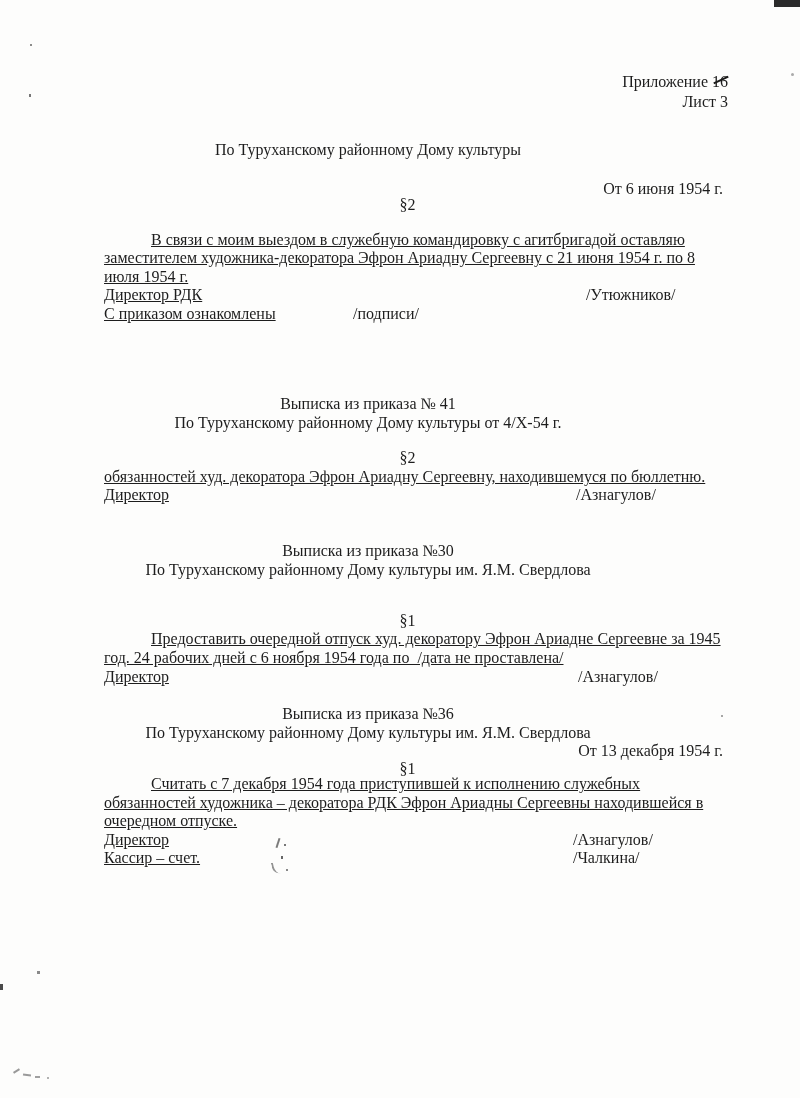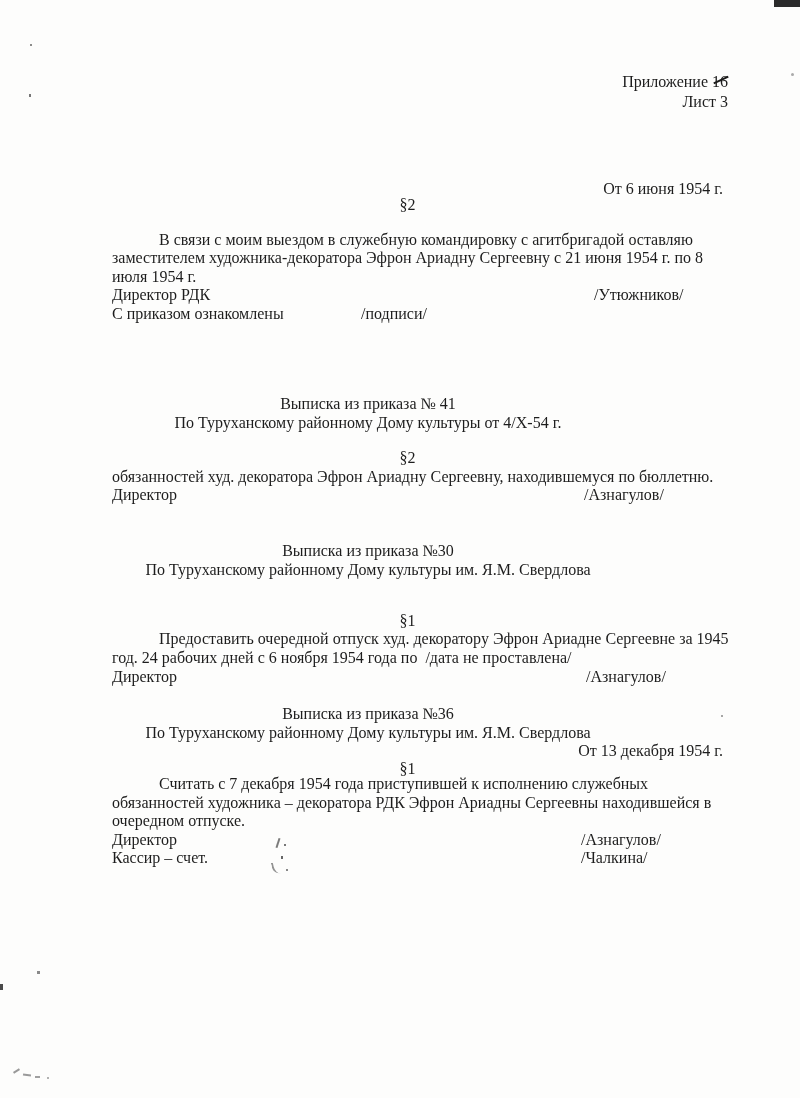--- a/index.html
+++ b/index.html
@@ -14,21 +14,21 @@
   
   .hdr { position:absolute; top:72px; right:72px; text-align:right; line-height:20px; }
 
   
   .s-title { position:absolute; left:100px; width:536px; text-align:center; line-height:18.5px; }
   
   .s-date  { position:absolute; left:103px; width:620px; text-align:right; }
   
   .s-mark  { position:absolute; left:103px; width:609px; text-align:center; }
   
-  .s-body  { position:absolute; left:112px; width:640px; line-height:18.4px; }
+  .s-body  { position:absolute; left:104px; width:640px; line-height:18.4px;text-decoration:underline; }
   .ind { text-indent:47px; }
   .sig { position:relative; }
   .sig .nm { position:absolute; top:0; }
 
   #t1 { top:141px; } #d1 { top:180px;text-align:right; } #m1 { top:196px; } #b1 { top:231px; }
   #t2 { top:395px; } #m2 { top:449px; } #b2 { top:468px; }
   #t3 { top:542px; } #d3 { top:578px; } #m3 { top:612px; } #b3 { top:629px; line-height:19px; }
   #t4 { top:705px; } #d4 { top:742px; } #m4 { top:760px; } #b4 { top:775px; line-height:18.6px; }
 
   .artifact { position:absolute; }
@@ -42,20 +42,21 @@
   <div class="artifact" style="left:791px; top:73px; width:3px; height:3px; background:#aaa; border-radius:50%;"></div>
 
   <div class="hdr">
     <div class="line">Приложение 16</div>
     <div class="line">Лист 3</div>
   </div>
 
   <div class="artifact" style="left:713px; top:79px; width:16px; height:2px; background:#1a1a1a; transform:rotate(-25deg);"></div>
 
   <div id="t1" class="s-title">
+    <div class="line">По Туруханскому районному Дому культуры</div>
   </div>
   <div id="d1" class="s-date line">От 6 июня 1954 г.</div>
   <div id="m1" class="s-mark line">§2</div>
   <div id="b1" class="s-body">
     <div class="line ind">В связи с моим выездом в служебную командировку с агитбригадой оставляю</div>
     <div class="line">заместителем художника-декоратора Эфрон Ариадну Сергеевну с 21 июня 1954 г. по 8</div>
     <div class="line">июля 1954 г.</div>
     <div class="sig">
       <span class="line">Директор РДК</span>
       <span class="nm line" style="left:482px">/Утюжников/</span>

